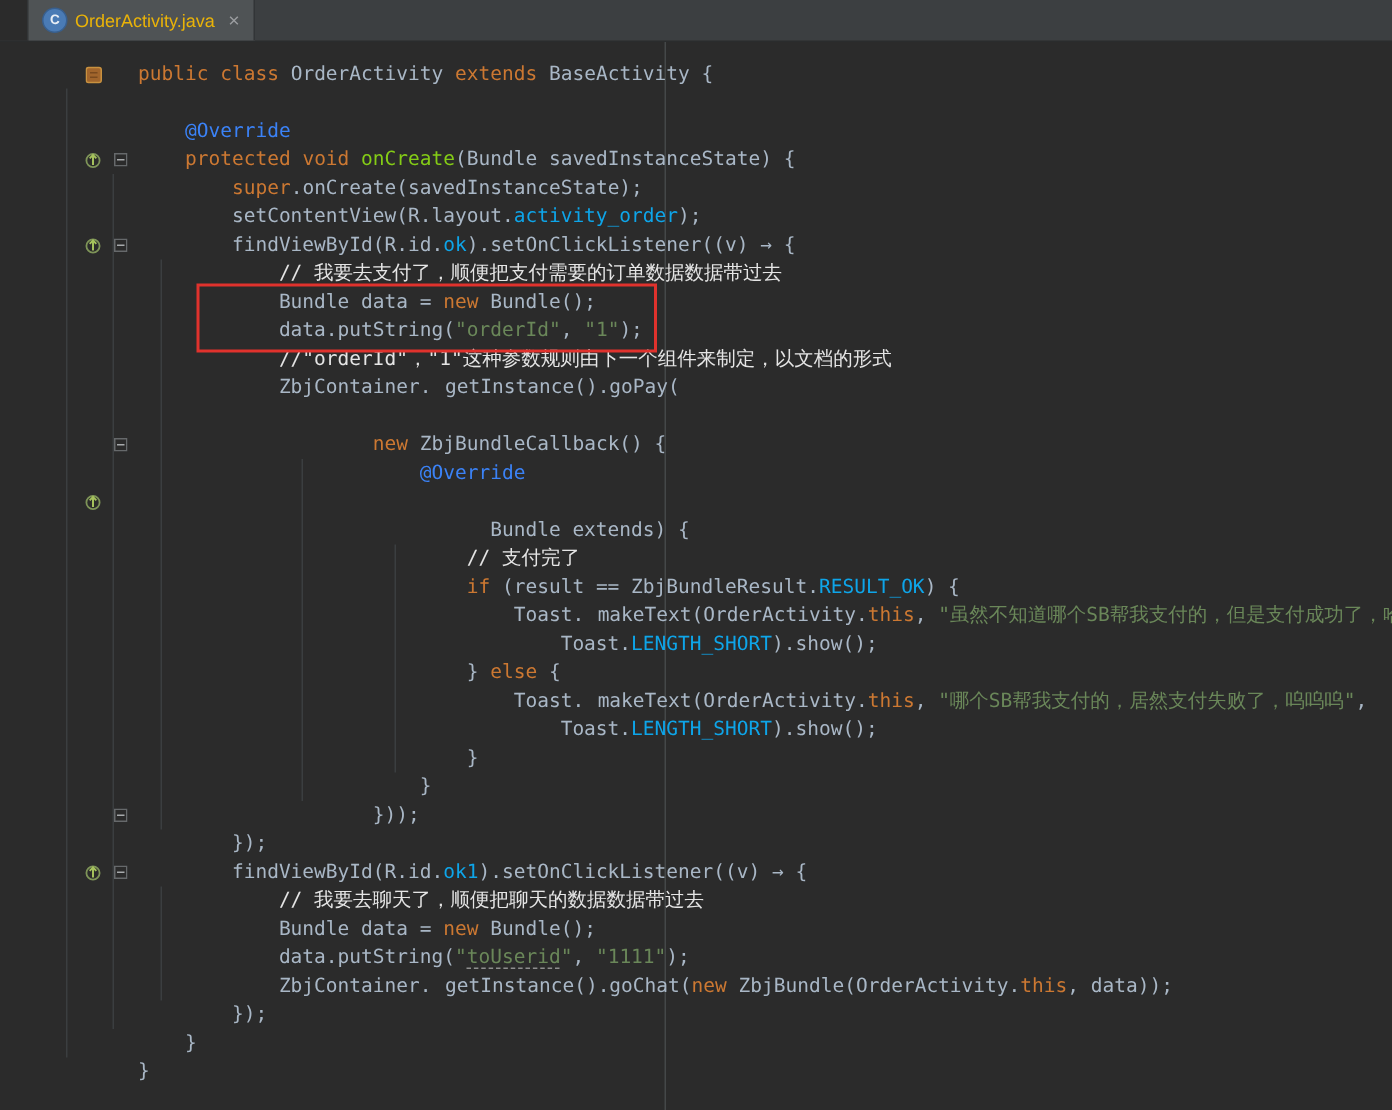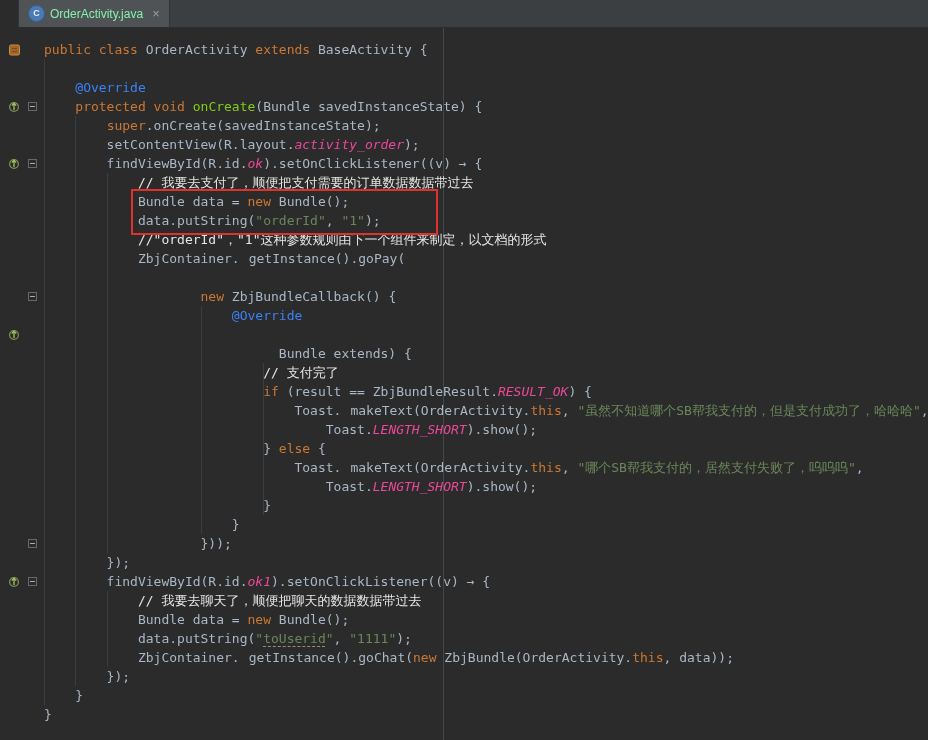--- a/index.html
+++ b/index.html
@@ -17,42 +17,42 @@
   .tab{
     flex:none;display:flex;align-items:center;gap:5px;padding:0 9px;
     background:#4F5355;border-right:1px solid #323537;cursor:default;
   }
   .class-icon{
     flex:none;width:15px;height:15px;border-radius:50%;
     background:#4A7BB5;border:1px solid #385F8E;
     display:flex;align-items:center;justify-content:center;
     color:#E8Eef5;font-size:9px;font-weight:bold;line-height:1;
   }
-  .tab-title{color:#86efac;font-size:12px;white-space:nowrap;}
+  .tab-title{color:#eab308;font-size:12px;white-space:nowrap;}
   .tab-close{color:#9B9DA0;font-size:13px;line-height:1;margin-left:4px;}
   
   .editor{
     flex:1;position:relative;overflow:hidden;
     font-family:"DejaVu Sans Mono","Liberation Mono",monospace;
     font-size:13px;line-height:19px;
   }
   .iguide{position:absolute;width:1px;background:#3B3E40;pointer-events:none;}
   .margin-line{position:absolute;width:1px;background:#454849;top:0;pointer-events:none;}
   .lines{position:relative;padding-top:12px;}
-  .line{display:flex;height:19px;white-space:pre;align-items:stretch;}
+  .line{display:flex;height:19px;white-space:pre;align-items:stretch;padding-left:48px;}
   .g1{flex:none;width:28px;display:flex;align-items:center;justify-content:center;}
   .g2{flex:none;width:16px;display:flex;align-items:center;justify-content:flex-start;}
   .code{flex:none;color:#A9B7C6;}
   .k{color:#CC7832;}
   .d{color:#A9B7C6;}
   .m{color:#84cc16;}
   .a{color:#3b82f6;}
   .s{color:#6A8759;}
   .c{color:#e5e5e5;}
-  .f{color:#ec4899;font-style:italic;text-align:center;}
+  .f{color:#0ea5e9;text-align:center;}
   .i{margin-left:9px;}
   .u{text-decoration:underline dashed #8E8E8E 1px;text-underline-offset:3px;}
   .hlbox{position:absolute;border:2px solid #E0322D;pointer-events:none;}
 </style>
 </head>
 <body>
 
 <div class="app">
 
   <div class="tabbar">

